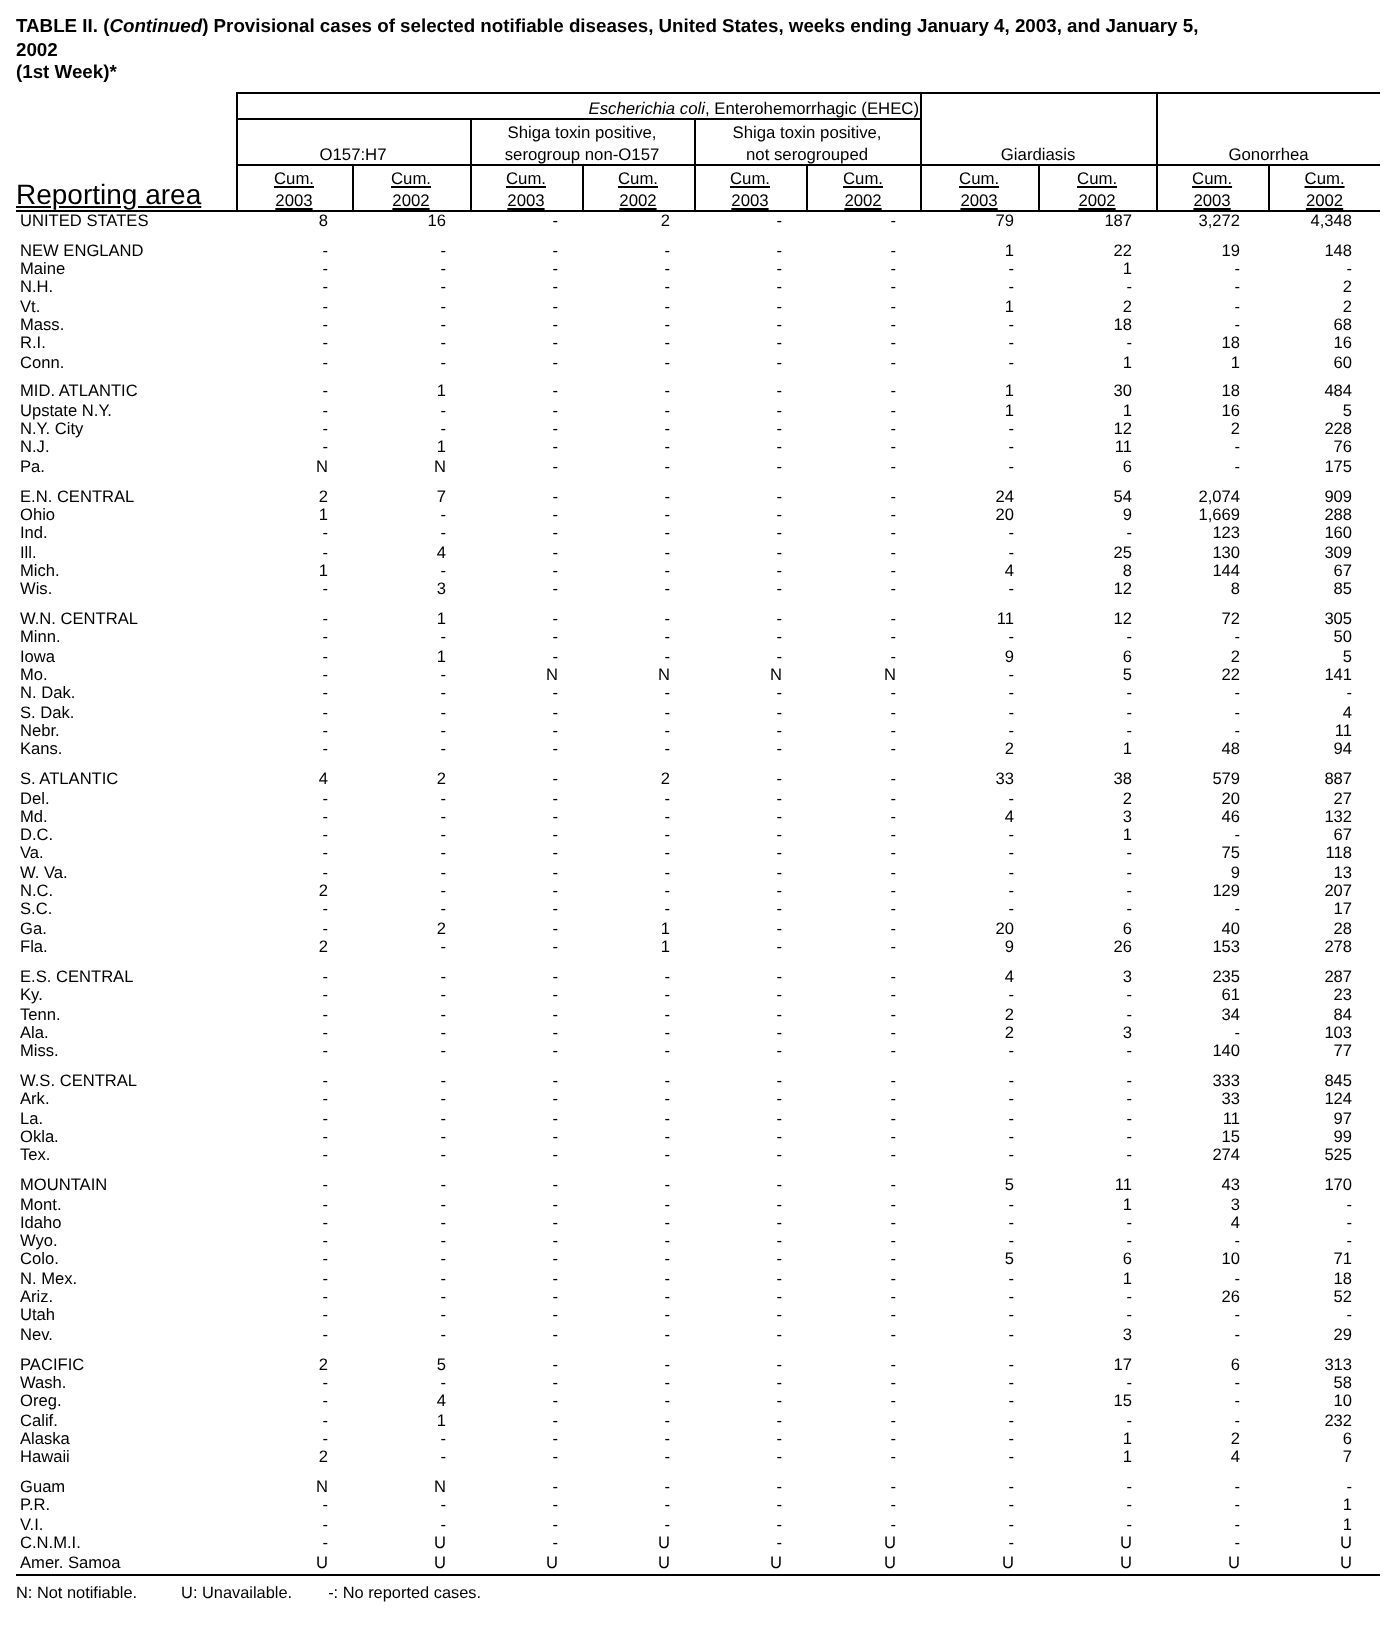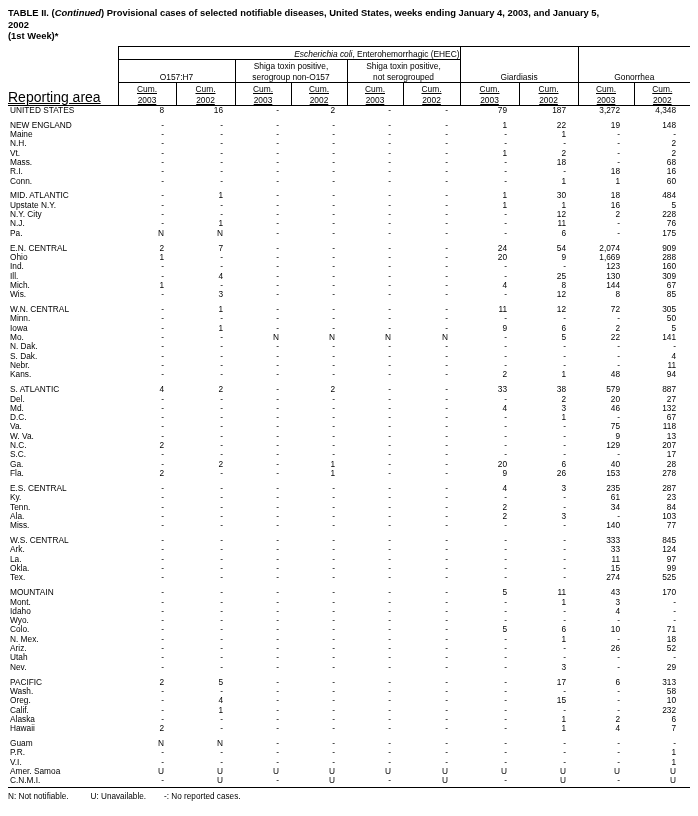--- a/index.html
+++ b/index.html
@@ -1007,44 +1007,44 @@
           <td class="num">-</td>
           <td class="num">-</td>
           <td class="num">-</td>
           <td class="num">-</td>
           <td class="num">-</td>
           <td class="num">-</td>
           <td class="num">-</td>
           <td class="num g2">-</td>
           <td class="num g2">1</td>
         </tr>
-        <tr class="data">
-          <td class="area">Amer. Samoa</td>
-          <td class="num">U</td>
-          <td class="num">U</td>
-          <td class="num">U</td>
-          <td class="num">U</td>
-          <td class="num">U</td>
-          <td class="num">U</td>
-          <td class="num">U</td>
-          <td class="num">U</td>
-          <td class="num g2">U</td>
-          <td class="num g2">U</td>
-        </tr>
         <tr class="data last-data">
           <td class="area">C.N.M.I.</td>
           <td class="num">-</td>
           <td class="num">U</td>
           <td class="num">-</td>
           <td class="num">U</td>
           <td class="num">-</td>
           <td class="num">U</td>
           <td class="num">-</td>
           <td class="num">U</td>
           <td class="num g2">-</td>
+          <td class="num g2">U</td>
+        </tr>
+        <tr class="data">
+          <td class="area">Amer. Samoa</td>
+          <td class="num">U</td>
+          <td class="num">U</td>
+          <td class="num">U</td>
+          <td class="num">U</td>
+          <td class="num">U</td>
+          <td class="num">U</td>
+          <td class="num">U</td>
+          <td class="num">U</td>
+          <td class="num g2">U</td>
           <td class="num g2">U</td>
         </tr>
       </tbody>
   </table>
 
   <div class="foot-rule"></div>
   <div class="foot">
     <div class="ln"><span>N: Not notifiable.</span><span class="gap"></span><span>U: Unavailable.</span><span class="gap-sm"></span><span>-: No reported cases.</span></div>
   </div>
 

